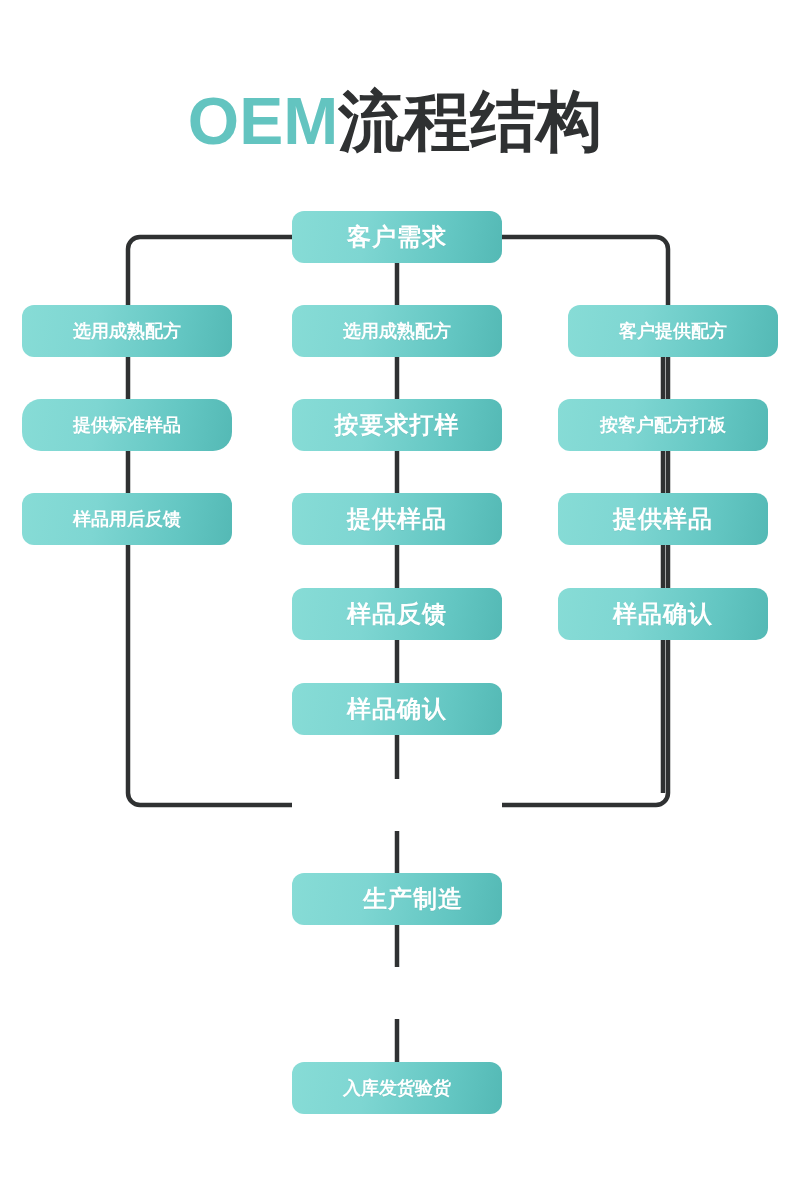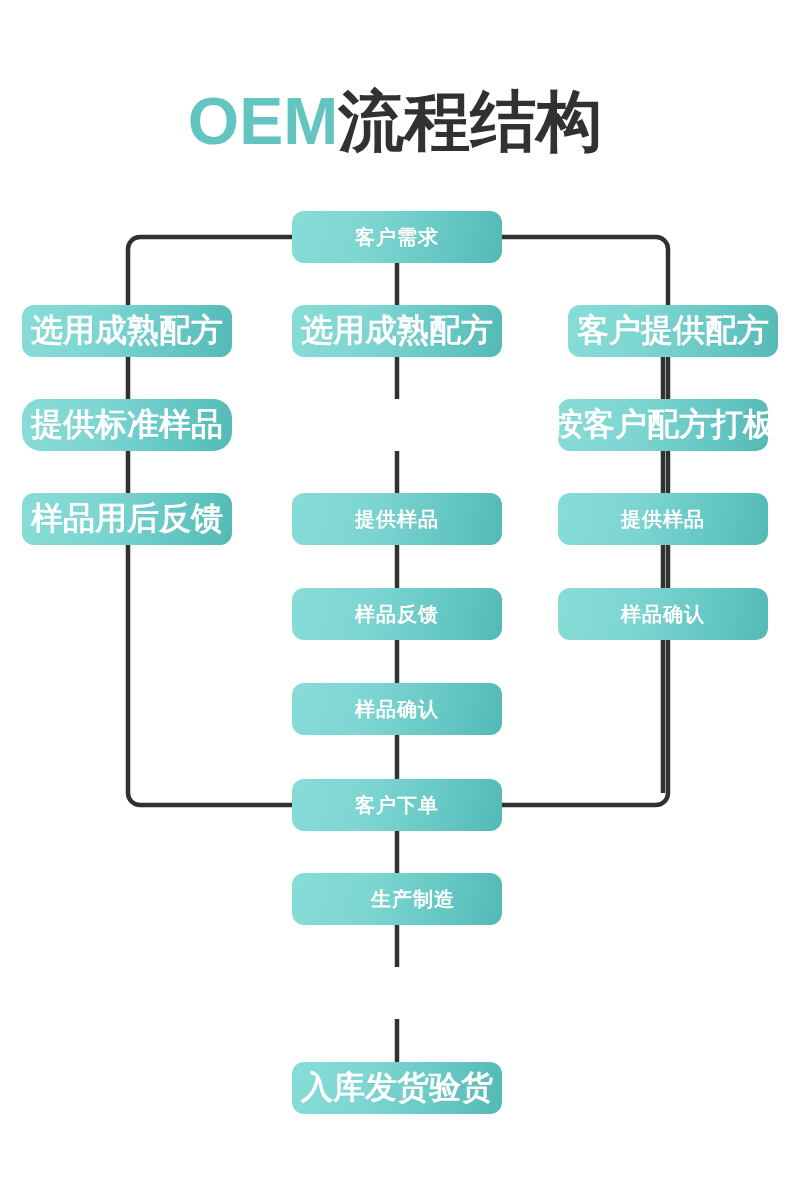--- a/index.html
+++ b/index.html
@@ -57,29 +57,29 @@
   .node {
     position: absolute;
     width: 210px;
     height: 52px;
     border-radius: 12px;
     background: linear-gradient(100deg, #87dcd6 0%, #7ed6d2 35%, #63c6c2 75%, #54b9b5 100%);
     color: #ffffff;
     display: flex;
     align-items: center;
     justify-content: center;
-    font-size: 20px;
+    font-size: 24px;
     font-weight: 700;
     letter-spacing: 1px;
     white-space: nowrap;
     box-sizing: border-box;
     z-index: 3;
     text-shadow: 0 1px 0 rgba(0,0,0,0.04);
   }
-  .node.wide-text { font-size: 32px; letter-spacing: 0px; }
+  .node.wide-text { font-size: 18px; letter-spacing: 0px; }
 </style>
 </head>
 <body>
 
 <div id="stage">
 
   <div class="title">
     <span class="oem">OEM</span><span class="cn">流程结构</span>
   </div>
 
@@ -107,26 +107,26 @@
     </g>
   </svg>
 
   <div class="node" style="left:292px; top:211px;">客户需求</div>
 
   <div class="node wide-text" style="left:22px;  top:305px;">选用成熟配方</div>
   <div class="node wide-text" style="left:22px;  top:399px;border-radius:19px;">提供标准样品</div>
   <div class="node wide-text" style="left:22px;  top:493px;">样品用后反馈</div>
 
   <div class="node wide-text" style="left:292px; top:305px;">选用成熟配方</div>
+  <div class="node" style="left:292px; top:399px;">按要求打样</div>
   <div class="node" style="left:292px; top:493px;">提供样品</div>
   <div class="node" style="left:292px; top:588px;">样品反馈</div>
   <div class="node" style="left:292px; top:683px;">样品确认</div>
 
   <div class="node wide-text" style="left:568px; top:305px;">客户提供配方</div>
   <div class="node wide-text" style="left:558px; top:399px;">按客户配方打板</div>
   <div class="node" style="left:558px; top:493px;">提供样品</div>
   <div class="node" style="left:558px; top:588px;">样品确认</div>
 
-  <div class="node" style="left:292px; top:779px;">客户下单</div>
   <div class="node" style="left:292px; top:873px;padding-left:32px;">生产制造</div>
   <div class="node wide-text" style="left:292px; top:1062px;">入库发货验货</div>
 
 </div>
 
 </body></html>

